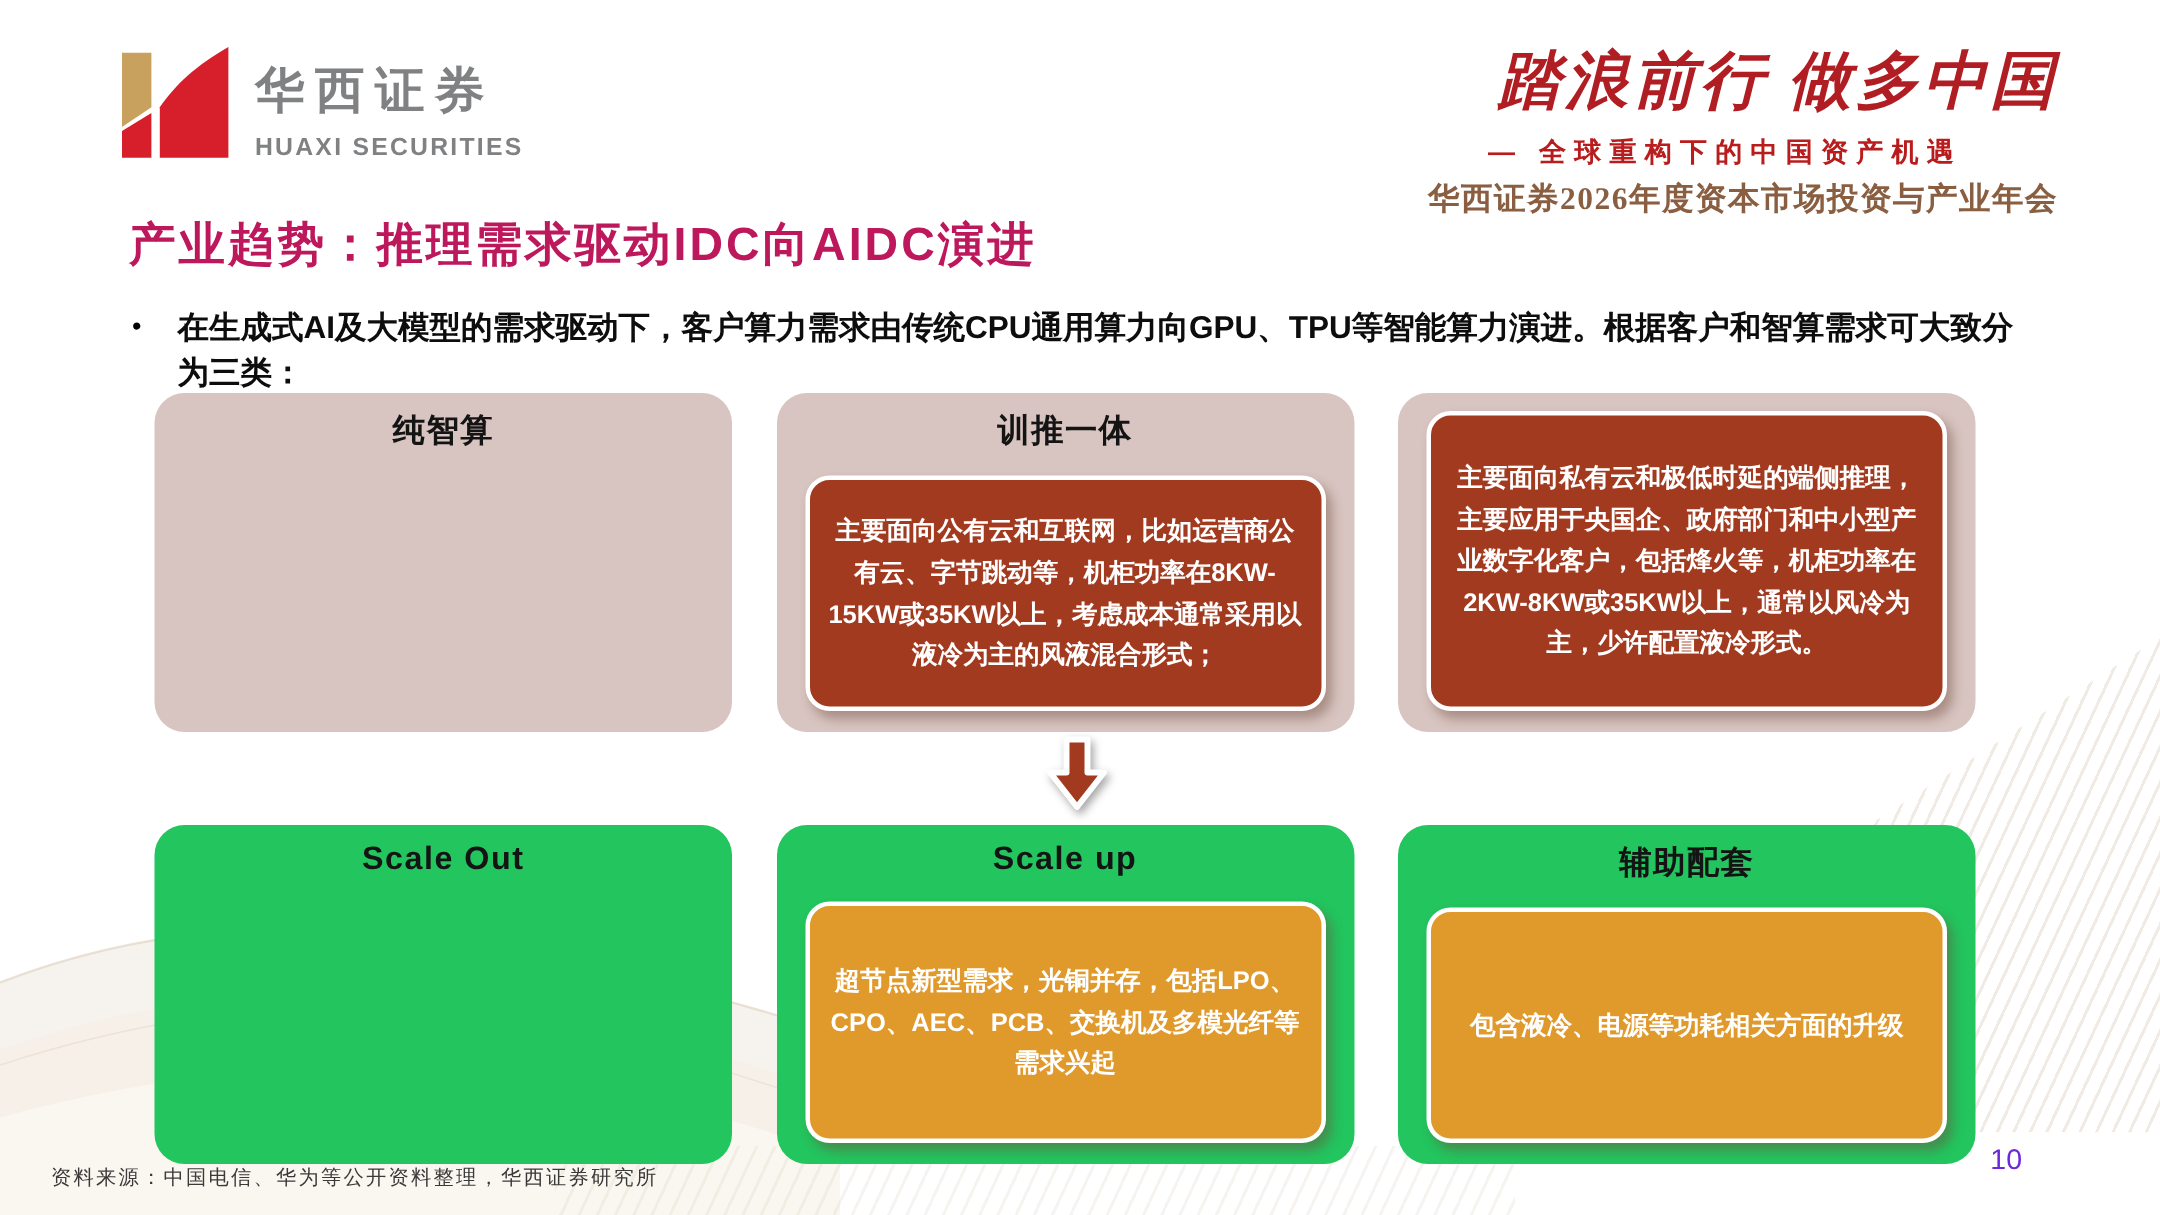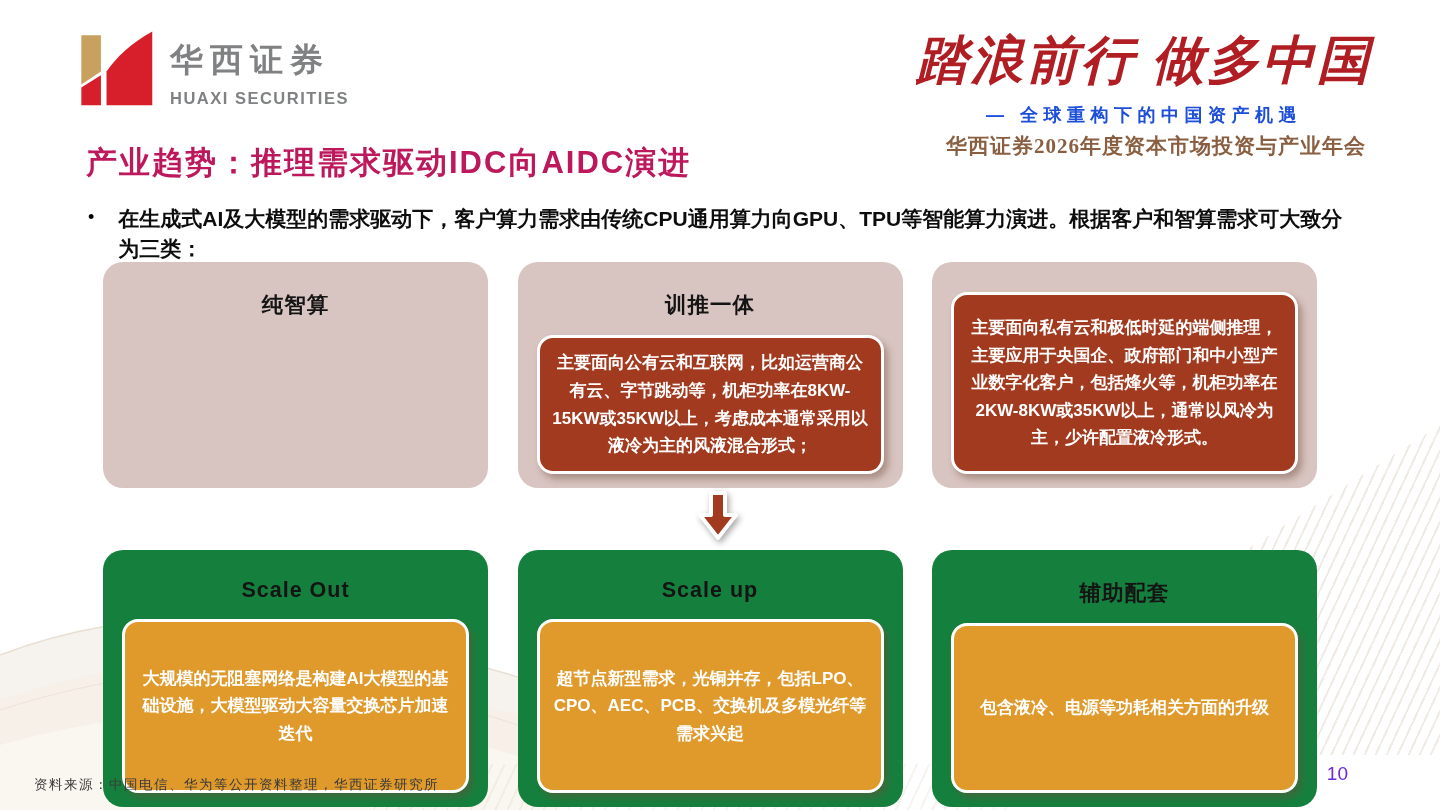--- a/index.html
+++ b/index.html
@@ -81,31 +81,32 @@
 
   
   .event-block {
     position: absolute;
     right: 68px; top: 26px;
     text-align: center;
     z-index: 2;
   }
   .event-slogan {
     font-family: "Liberation Serif", "DejaVu Serif", serif;
-    font-size: 52px;
+    font-size: 42px;
     font-weight: bold;
     font-style: italic;
     color: #b01e23;
     letter-spacing: 3px;
     white-space: nowrap;
+    text-align: right;
   }
   .event-subtitle {
     font-size: 18px;
     font-weight: bold;
-    color: #1d4ed8;
+    color: #b91c1c;
     letter-spacing: 5.5px;
     margin-top: 7px;
     white-space: nowrap;
   }
   .event-conference {
     font-family: "Liberation Serif", "DejaVu Serif", serif;
     font-size: 21px;
     font-weight: bold;
     color: #8a5f41;
     letter-spacing: 1px;
@@ -154,26 +155,26 @@
   }
   .cards-row {
     display: flex;
     justify-content: space-between;
   }
   .cards-row.row-bottom { margin-top: 62px; }
 
   .card {
     width: 385px;
     border-radius: 20px;
-    padding: 20px 19px 14px;
+    padding: 2px 19px 14px;
     display: flex;
     flex-direction: column;
   }
   .card.top-card { height: 226px; background: #d8c4c0; }
-  .card.bottom-card { height: 257px; background: #15803d; }
+  .card.bottom-card { height: 226px; background: #22c55e; }
 
   .card-title {
     text-align: center;
     font-size: 21.5px;
     font-weight: bold;
     color: #141414;
     padding: 8px 0 6px;
     flex: 0 0 auto;
     letter-spacing: 1px;
   }
@@ -278,23 +279,20 @@
       <div class="card top-card">
         <div class="card-inner">
           <div class="card-body">主要面向私有云和极低时延的端侧推理，主要应用于央国企、政府部门和中小型产业数字化客户，包括烽火等，机柜功率在2KW-8KW或35KW以上，通常以风冷为主，少许配置液冷形式。</div>
         </div>
       </div>
     </div>
 
     <div class="cards-row row-bottom">
       <div class="card bottom-card">
         <div class="card-title">Scale Out</div>
-        <div class="card-inner">
-          <div class="card-body">大规模的无阻塞网络是构建AI大模型的基础设施，大模型驱动大容量交换芯片加速迭代</div>
-        </div>
       </div>
       <div class="card bottom-card">
         <div class="card-title">Scale up</div>
         <div class="card-inner">
           <div class="card-body">超节点新型需求，光铜并存，包括LPO、CPO、AEC、PCB、交换机及多模光纤等需求兴起</div>
         </div>
       </div>
       <div class="card bottom-card">
         <div class="card-title">辅助配套</div>
         <div class="card-inner">

